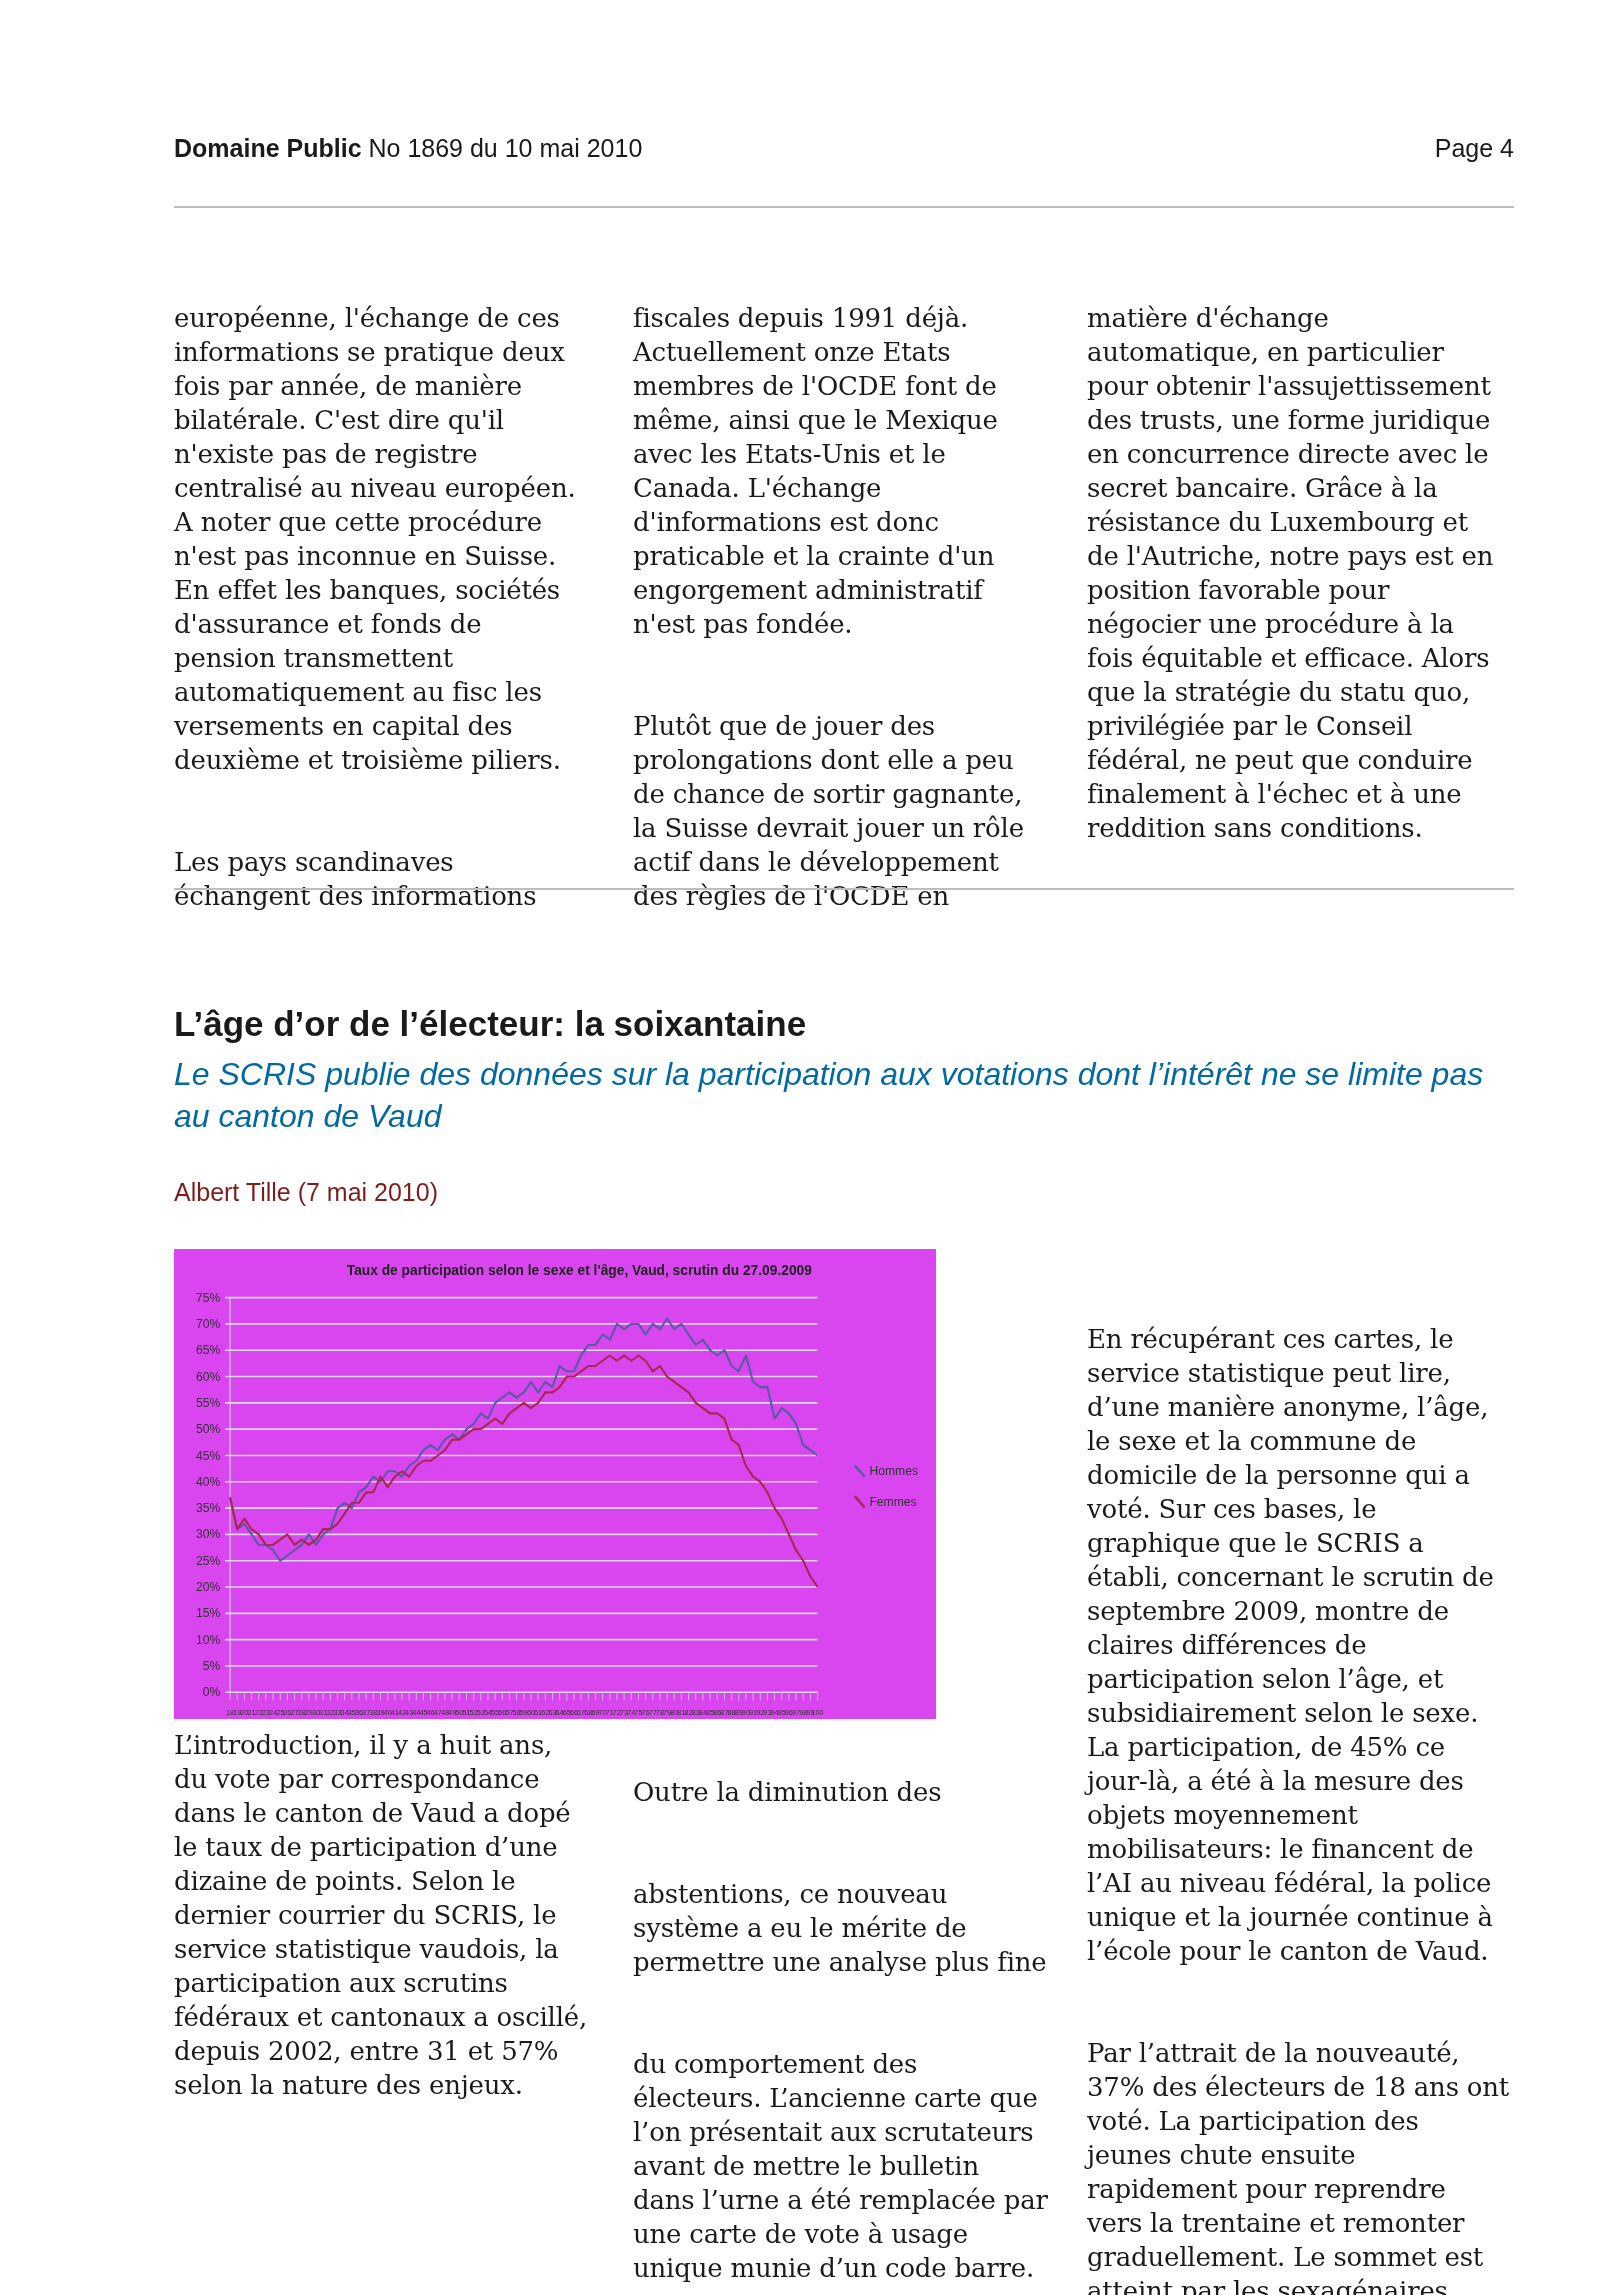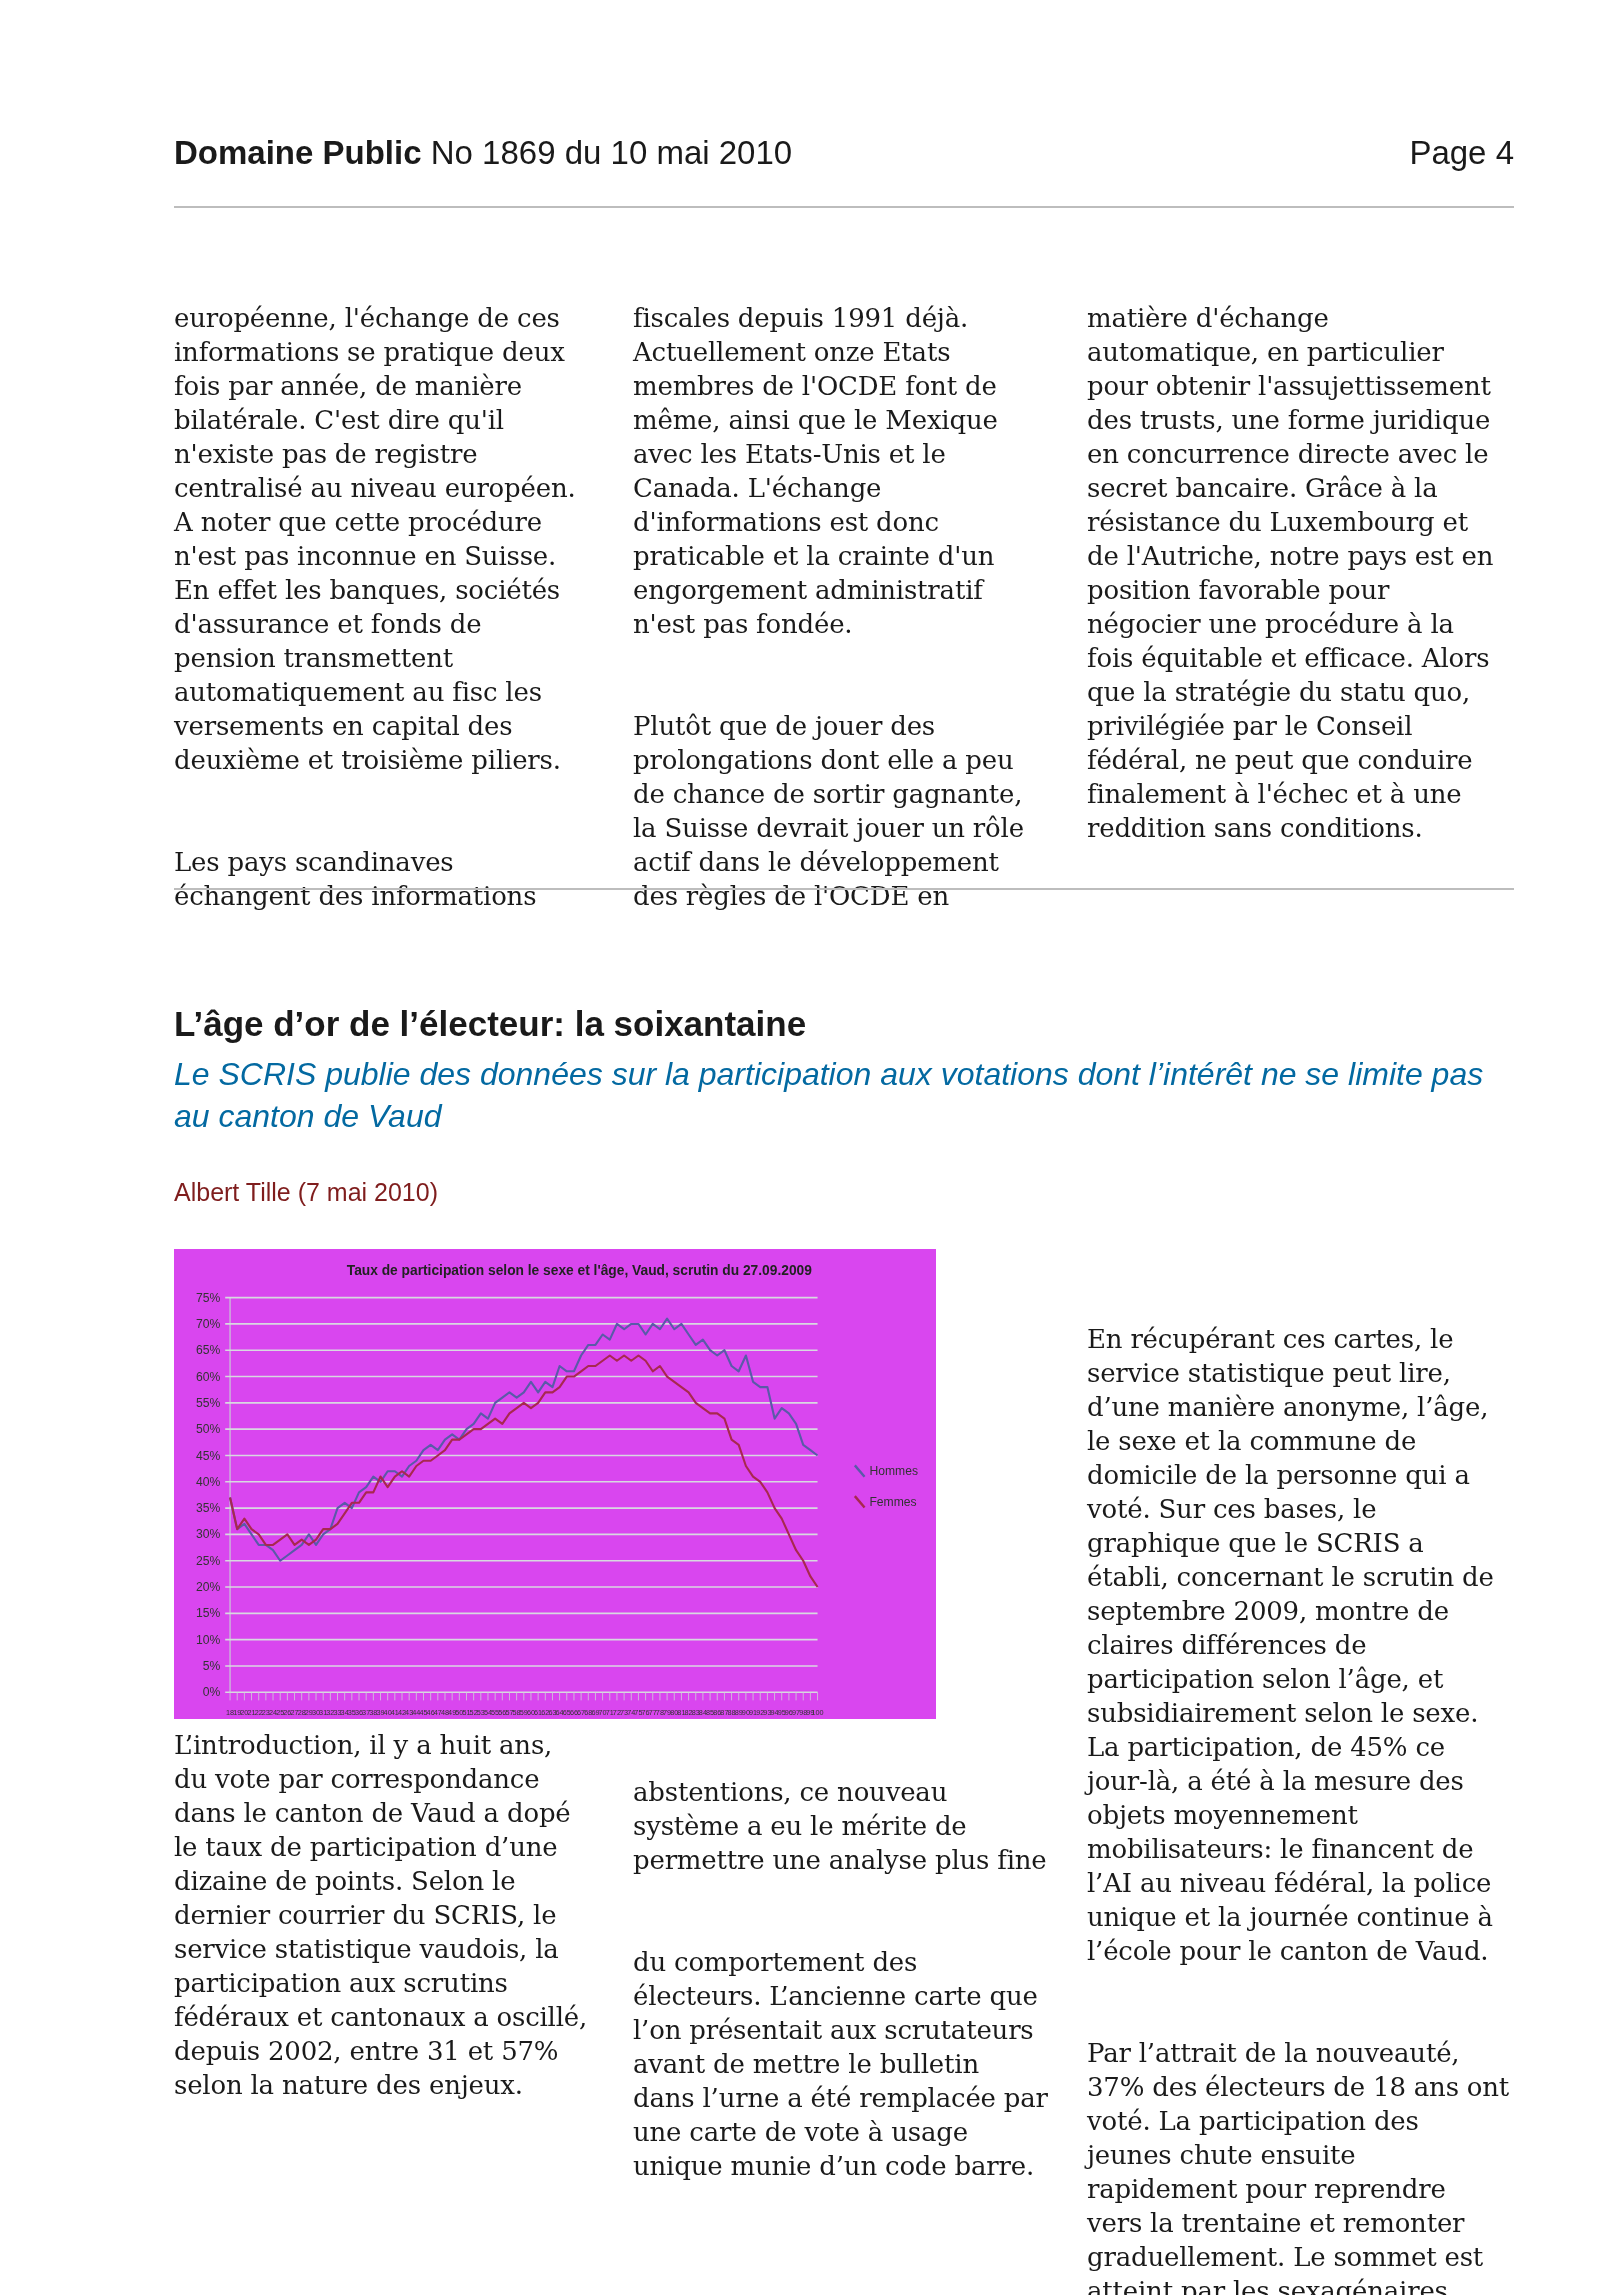--- a/index.html
+++ b/index.html
@@ -1,19 +1,19 @@
 <!DOCTYPE html>
 <html style="font-size:13px"><head>
 <meta charset="utf-8">
 <style>
   html, body { margin:0; padding:0; background:#ffffff; }
   body { width:1622px; height:2295px; position:relative; overflow:hidden; color:#1a1a1a; }
   .sans { font-family: "Liberation Sans", "DejaVu Sans", sans-serif; }
   .serif { font-family: "DejaVu Serif", "Liberation Serif", serif; }
-  #header { position:absolute; left:174px; top:134px; width:1340px; height:32px; font-size:33px; }
+  #header { position:absolute; left:174px; top:134px; width:1340px; height:32px; font-size:25px; }
   #header .pub { font-weight:bold; }
   #header .page { position:absolute; right:0; top:0; }
   .rule { position:absolute; left:174px; width:1340px; height:2.4px; background:#bdbdbd; }
   .col { position:absolute; font-size:26px; line-height:34px; white-space:pre-line; letter-spacing:-0.2px; }
   .col p { margin:0 0 34px 0; }
   .col p:last-child { margin-bottom:0; }
   #article-title { position:absolute; left:174px; top:1004px; font-size:35px; font-weight:bold; }
   #article-subtitle { position:absolute; left:174px; top:1053px; width:1330px; font-size:32px; font-style:italic; line-height:42px; color:#0369a1; }
   #byline { position:absolute; left:174px; top:1178px; font-size:25px; color:#7f1d1d; }
   #chart { position:absolute; left:174px; top:1249px; width:762px; height:470px; background:#d946ef; }
@@ -320,20 +320,21 @@
 le taux de participation d’une
 dizaine de points. Selon le
 dernier courrier du SCRIS, le
 service statistique vaudois, la
 participation aux scrutins
 fédéraux et cantonaux a oscillé,
 depuis 2002, entre 31 et 57%
 selon la nature des enjeux.</p>
 </div>
 <div class="col serif" style="left:633px; top:1741px; width:438px;">
+  <p>Outre la diminution des</p>
   <p> abstentions, ce nouveau
 système a eu le mérite de
 permettre une analyse plus fine</p>
   <p> du comportement des
 électeurs. L’ancienne carte que
 l’on présentait aux scrutateurs
 avant de mettre le bulletin
 dans l’urne a été remplacée par
 une carte de vote à usage
 unique munie d’un code barre.</p>

